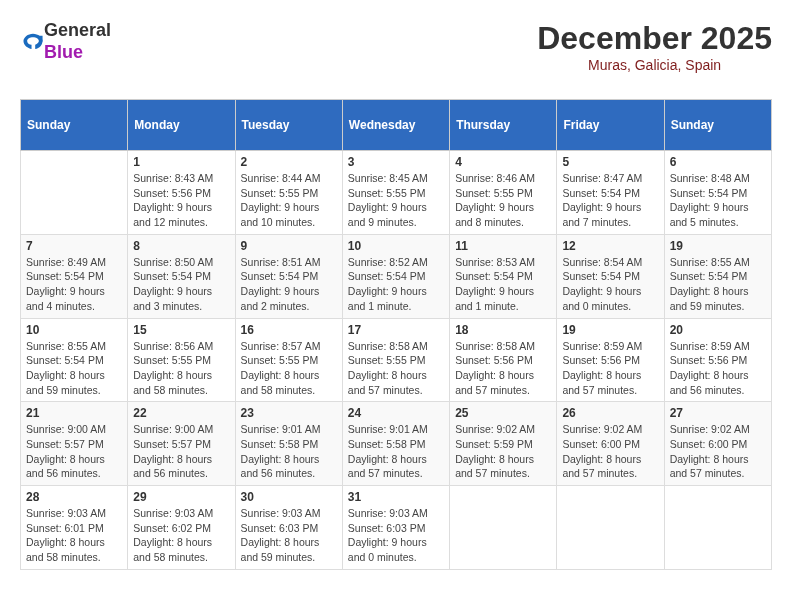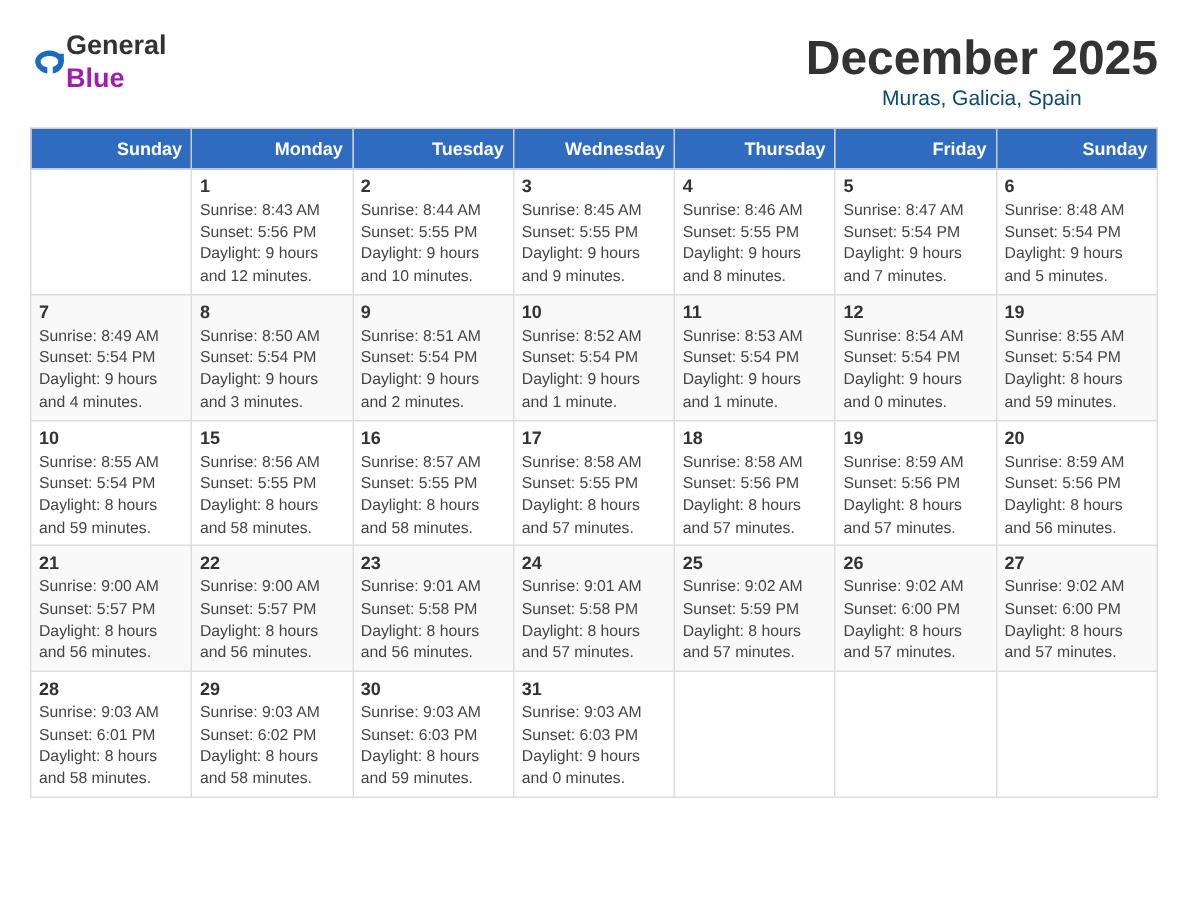--- a/index.html
+++ b/index.html
@@ -7,21 +7,21 @@
       font-family: Arial, sans-serif;
       background: #fff;
       width: 792px;
       min-height: 612px;
       padding: 20px;
     }
     .header {
       display: flex;
       justify-content: space-between;
       align-items: flex-start;
-      margin-bottom: 12px;
+      margin-bottom: 26px;
     }
     .logo {
       display: flex;
       align-items: center;
     }
     .logo-text {
       font-size: 18px;
       font-weight: bold;
       line-height: 1.2;
     }
@@ -36,32 +36,32 @@
     .title-block {
       text-align: center;
     }
     .month-title {
       font-size: 32px;
       font-weight: bold;
       color: #333;
     }
     .location {
       font-size: 14px;
-      color: #0c4a6e;
+      color: #7f1d1d;
     }
     table {
       width: 100%;
       border-collapse: collapse;
       font-size: 11px;
     }
     thead tr th {
       background-color: #2f6bbf;
       color: #fff;
-      text-align: right;
-      padding: 6px 6px;
+      text-align: left;
+      padding: 18px 6px;
       font-size: 12px;
       font-weight: bold;
       border: 1px solid #ccc;
     }
     tbody tr td {
       border: 1px solid #ddd;
       vertical-align: top;
       padding: 4px 5px;
       min-width: 100px;
       height: 80px;

